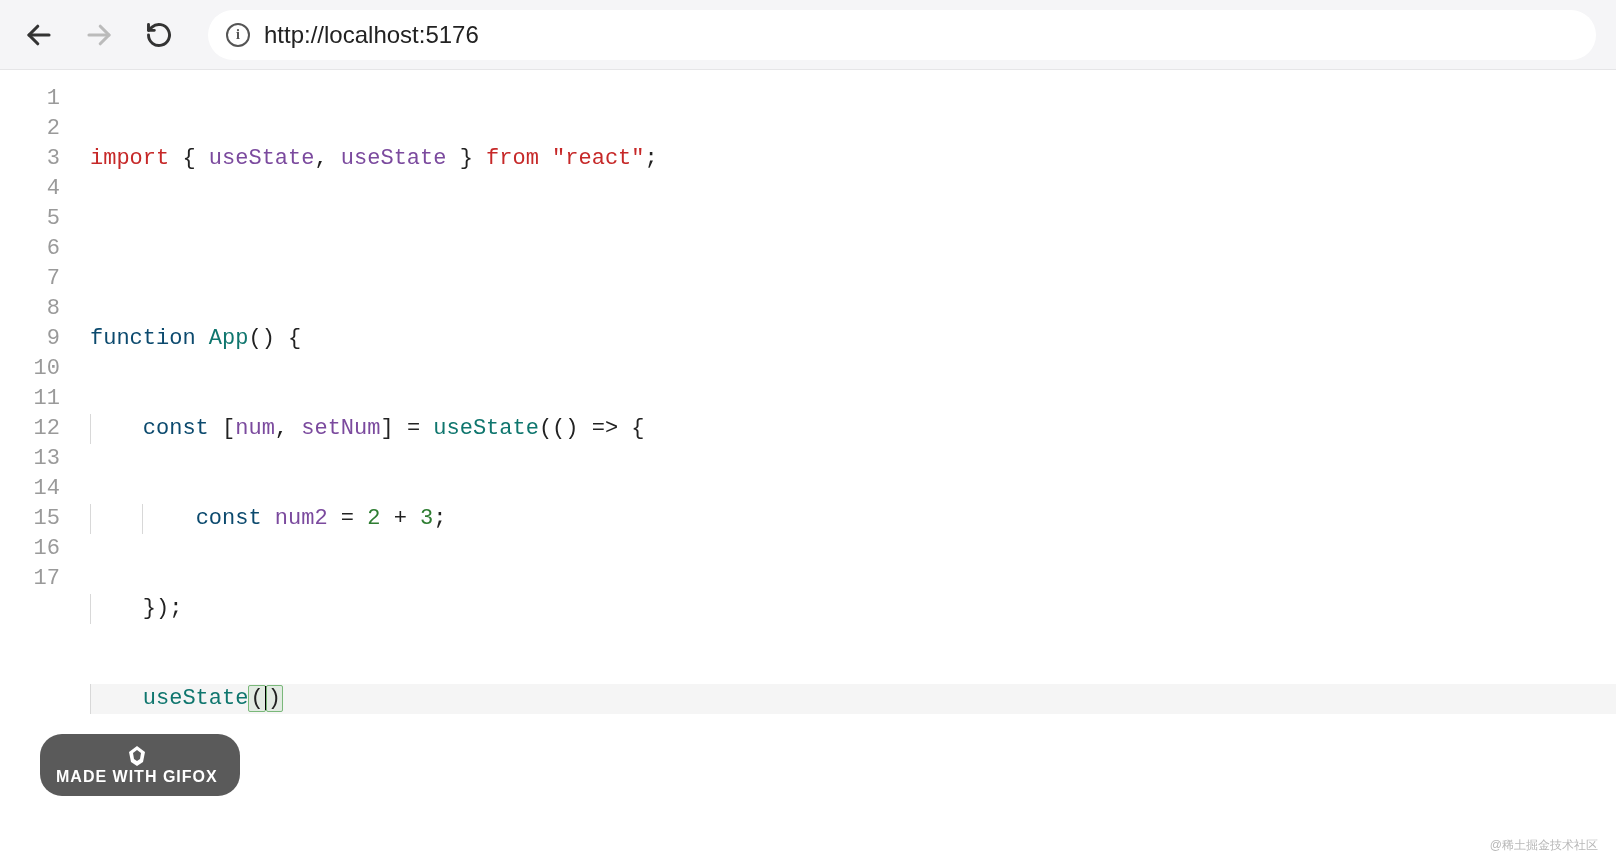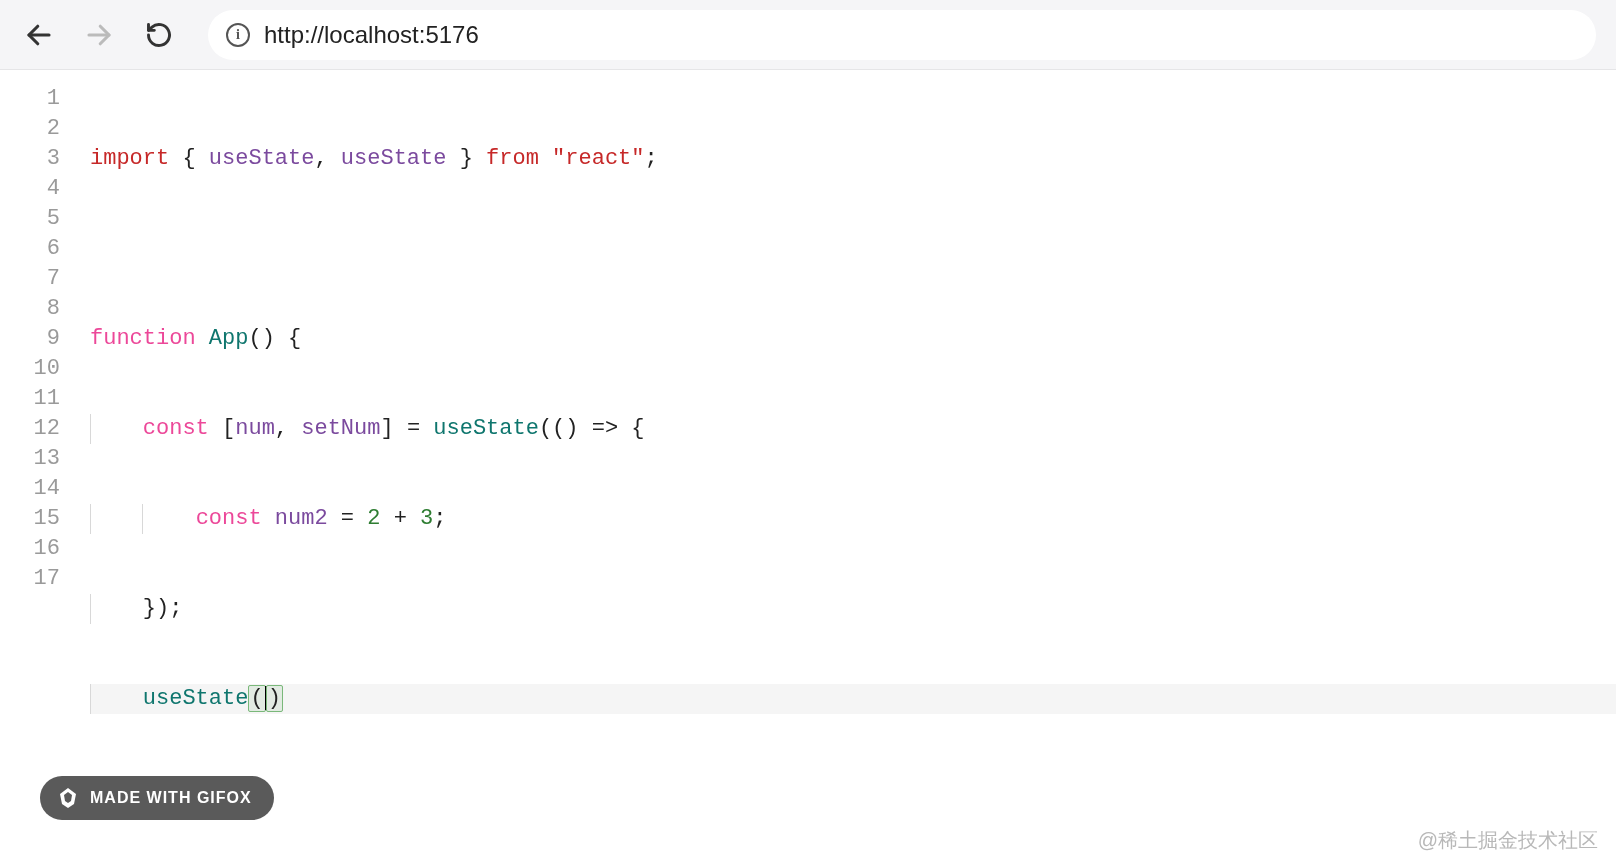--- a/index.html
+++ b/index.html
@@ -90,21 +90,21 @@
     }
     .code-line.active {
       background: #f5f5f5;
     }
     .indent-guide {
       border-left: 1px solid #d8d8d8;
       position: absolute;
       top: 0;
       bottom: 0;
     }
-    .tok-kw { color: #ec4899; margin-top: 40px; }
+    .tok-kw { color: #0c4a6e; margin-top: 40px; }
     .tok-kw2 { color: #c62828; }
     .tok-ident { color: #7b4a9e; }
     .tok-func { color: #0f766e; text-align: right; }
     .tok-num { color: #2e7d32; }
     .tok-str { color: #c62828; }
     .cursor {
       display: inline-block;
       width: 2px;
       height: 24px;
       background: #000;
@@ -113,39 +113,39 @@
     }
     .bracket-hl {
       border: 1px solid #7ab87a;
       background: rgba(122,184,122,0.15);
       border-radius: 2px;
       padding: 0 1px;
     }
     .badge {
       position: absolute;
       left: 40px;
-      bottom: 48px;
+      bottom: 72px;
       background: #5a5a5a;
       color: #fff;
       border-radius: 22px;
       padding: 10px 22px 10px 16px;
       display: flex;
       align-items: center;
-      gap: 10px;
       font-size: 16px;
       font-weight: 700;
       letter-spacing: 1px;
+      flex-direction: column;
     }
     .badge svg { width: 24px; height: 24px; }
     .watermark {
       position: absolute;
       right: 18px;
       bottom: 14px;
       color: #b8b8b8;
-      font-size: 20px;
+      font-size: 12px;
     }
   </style>
 </head>
 <body>
 
 <div class="toolbar">
   <div class="nav-buttons">
     <div class="nav-btn">
       <svg width="30" height="30" viewBox="0 0 24 24" fill="none" stroke="currentColor" stroke-width="2.5" stroke-linecap="round" stroke-linejoin="round">
           <line x1="20" y1="12" x2="4" y2="12"></line>

